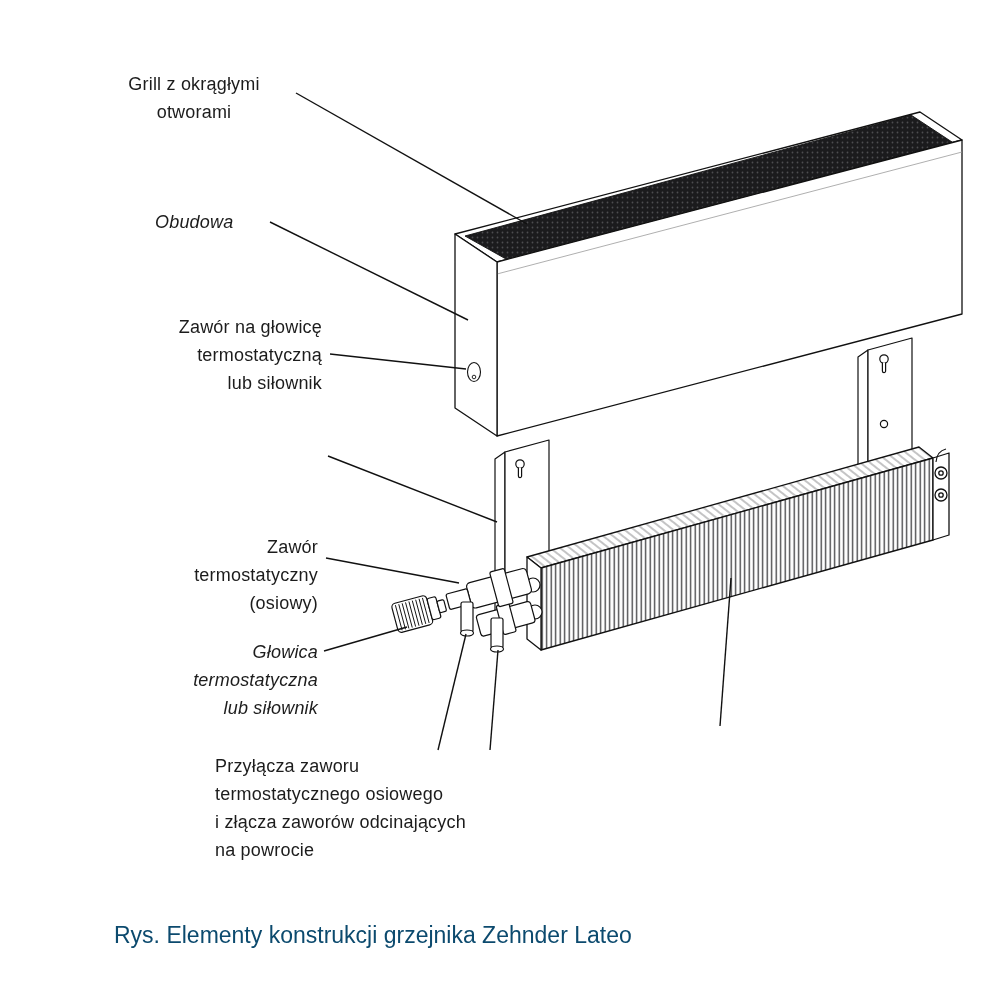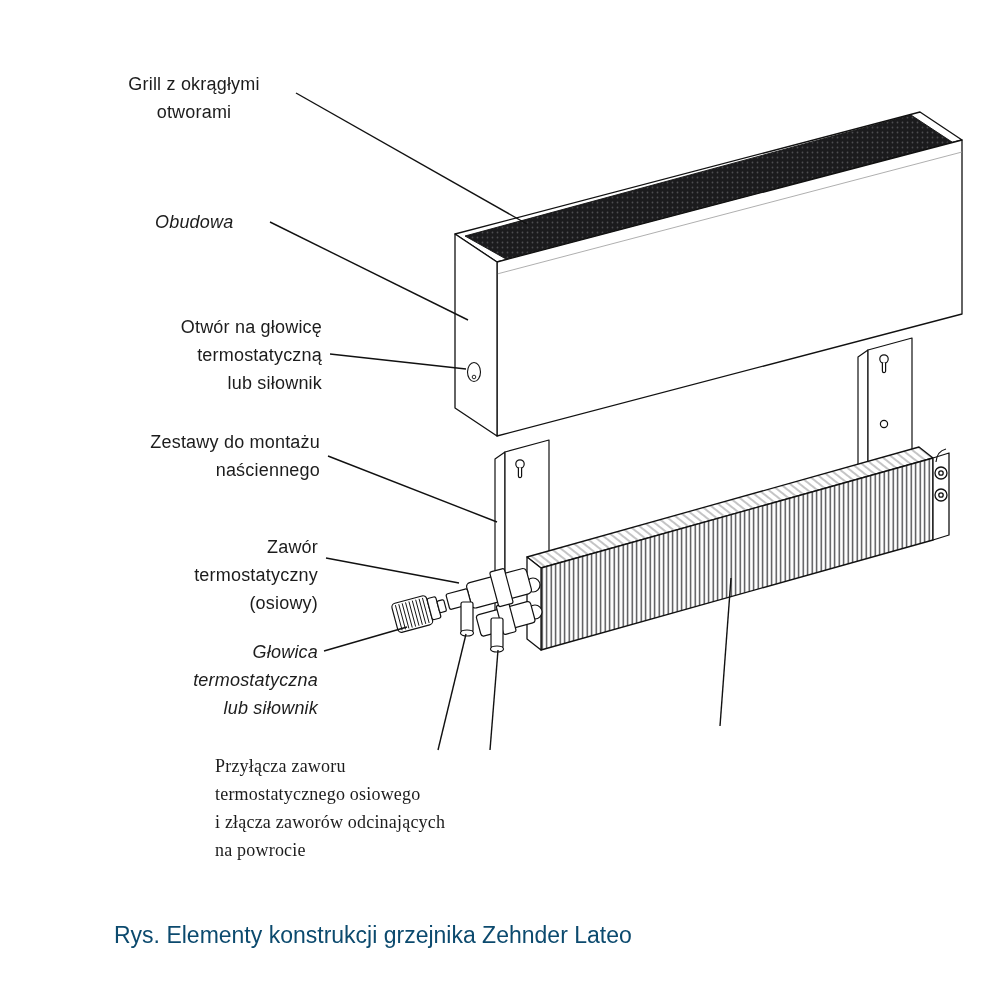--- a/index.html
+++ b/index.html
@@ -136,36 +136,34 @@
       <line x1="490" y1="750" x2="498" y2="650"></line>
       <line x1="720" y1="726" x2="731" y2="578"></line>
     </g>
   </svg>
 
   <div class="label align-center" style="left:88px; top:70px; width:212px;">Grill z okrągłymi
 otworami</div>
 
   <div class="label align-left" style="left:155px; top:208px; width:160px;font-style:italic;">Obudowa</div>
 
-  <div class="label align-right" style="left:110px; top:313px; width:212px;">Otwór na głowicę
+  <div class="label align-right" style="left:110px; top:313px; width:212px;">Zawór na głowicę
 termostatyczną
 lub siłownik</div>
 
-  <div class="label align-right" style="left:95px; top:428px; width:225px;">Zestawy do montażu
-naściennego</div>
 
   <div class="label align-right" style="left:110px; top:533px; width:208px;">Zawór
 termostatyczny
 (osiowy)</div>
 
   <div class="label align-right" style="left:110px; top:638px; width:208px;font-style:italic;">Głowica
 termostatyczna
 lub siłownik</div>
 
-  <div class="label align-left" style="left:215px; top:752px; width:345px;font-family:Liberation Serif, serif;">Przyłącza zaworu
+  <div class="label align-left" style="left:215px; top:752px; width:345px;">Przyłącza zaworu
 termostatycznego osiowego
 i złącza zaworów odcinających
 na powrocie</div>
 
 
   <div class="caption" style="left:114px; top:921px;">Rys. Elementy konstrukcji grzejnika Zehnder Lateo</div>
 
 </div>
 
 </body></html>

